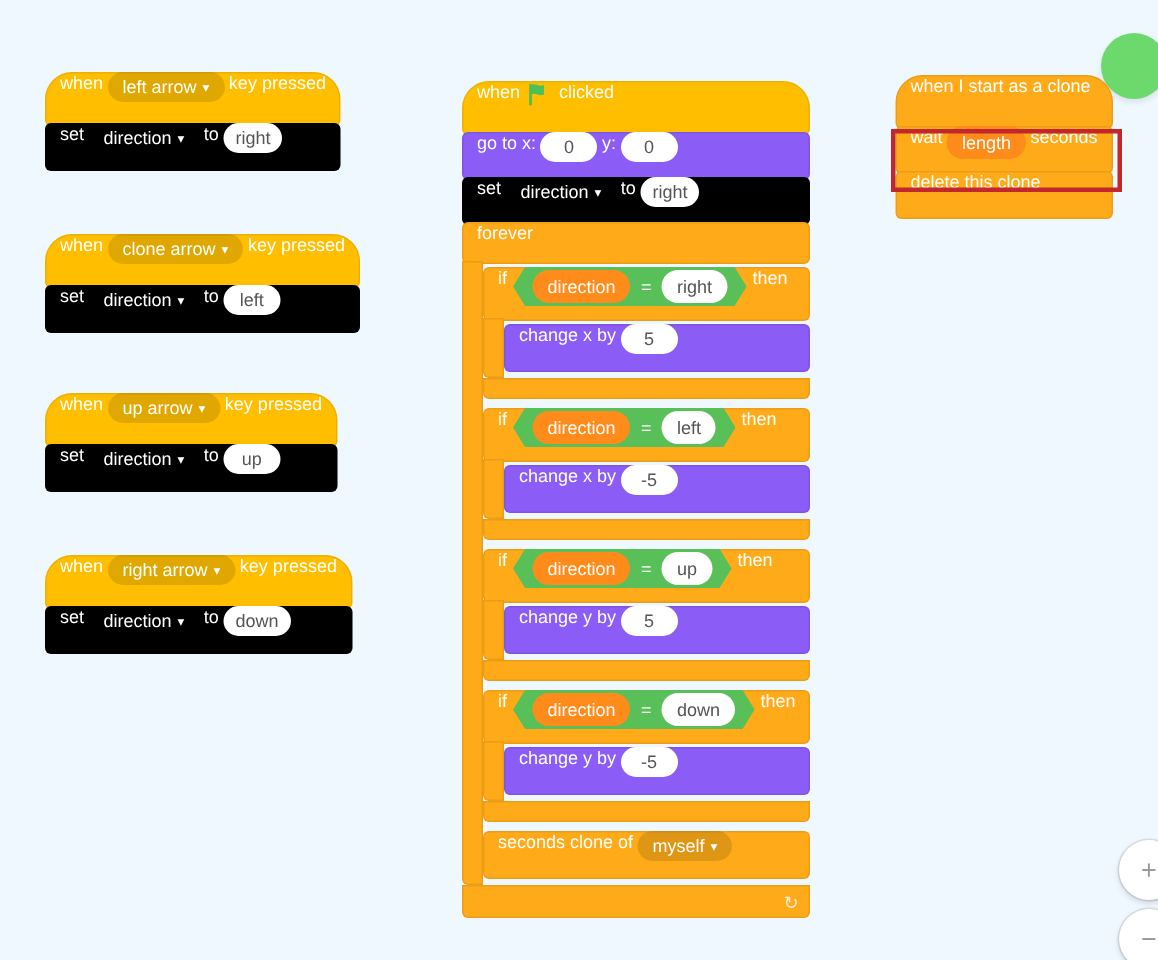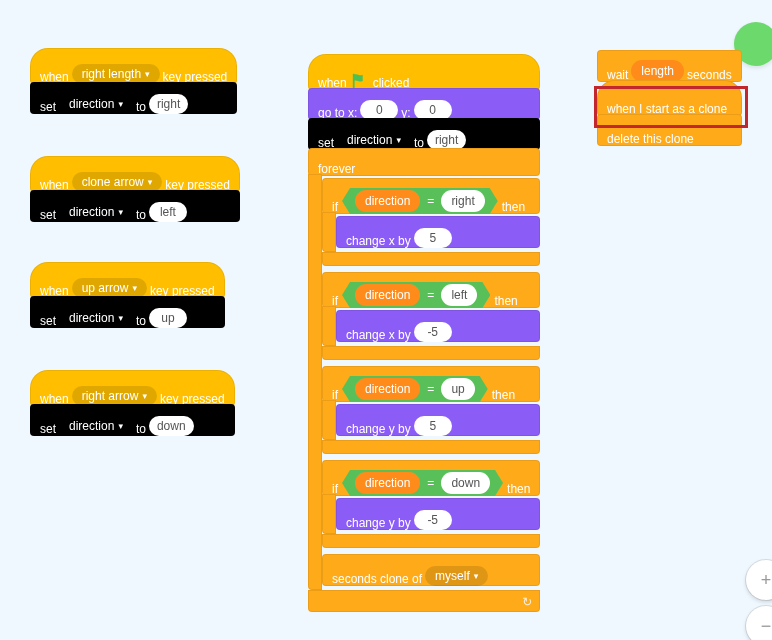--- a/index.html
+++ b/index.html
@@ -1,39 +1,39 @@
 <!DOCTYPE html>
 <html><head>
 <meta charset="utf-8">
 <style>
   html,body{margin:0;padding:0;background:#f0f8ff;font-family:"Helvetica Neue",Arial,sans-serif;color:#fff;font-size:12px;-webkit-font-smoothing:antialiased}
   #stage{position:relative;width:772px;height:640px;overflow:hidden}
 
   
-  .blk{position:relative;display:flex;align-items:flex-end;height:32px;padding:0 10px;border-radius:4px;white-space:nowrap;box-shadow:inset 0 0 0 1px rgba(0,0,0,.08)}
+  .blk{position:relative;display:flex;align-items:flex-start;height:32px;padding:0 10px;border-radius:4px;white-space:nowrap;box-shadow:inset 0 0 0 1px rgba(0,0,0,.08)}
   .hat{border-top-left-radius:18px;border-top-right-radius:18px;height:36px}
   .stack{position:absolute}
   .stack .blk{margin-top:-2px}
   .stack .blk:first-child{margin-top:0}
   .stack .cbody{margin-top:-2px}
 
   
   .events {background:#ffbf00;color:#fff}
   .looks  {background:#000000;color:#fff}      
   .motion {background:#8b5cf6;color:#fff}
   .control{background:#ffab19;color:#fff}
 
   
   .dd{display:inline-flex;align-items:center;background:rgba(0,0,0,.12);border-radius:14px;padding:3px 10px;margin:0 3px;font-weight:500}
   .dd .caret{margin-left:4px;font-size:9px}
   .pill{display:inline-flex;align-items:center;justify-content:center;min-width:22px;height:20px;padding:0 8px;background:#fff;color:#555;border-radius:14px;margin:0 3px;font-weight:500}
 
   
   .cwrap{position:relative;display:flex;flex-direction:column}
-  .chead{display:flex;align-items:flex-end}
+  .chead{display:flex;align-items:flex-start}
   .cbody{position:relative;padding:4px 0 4px 14px}
   .cbody:before{content:"";position:absolute;left:0;top:0;bottom:0;width:14px;background:#ffab19;border-bottom-left-radius:4px;box-shadow:inset 0 0 0 1px rgba(0,0,0,.08)}
   .cfoot{height:14px;background:#ffab19;border-radius:0 0 4px 4px;box-shadow:inset 0 0 0 1px rgba(0,0,0,.08)}
   .cfoot.tall{height:22px}
 
   
   .hex{display:inline-flex;align-items:center;height:26px;background:#59c059;padding:0 10px;margin:0 4px;border-radius:4px;clip-path:polygon(8px 0,calc(100% - 8px) 0,100% 50%,calc(100% - 8px) 100%,8px 100%,0 50%)}
   .rep-o{display:inline-flex;align-items:center;height:22px;background:#ff8c1a;border-radius:12px;padding:0 10px;margin:0 3px;font-weight:500}
   .rep-w{display:inline-flex;align-items:center;height:22px;background:#fff;color:#555;border-radius:12px;padding:0 10px;margin:0 3px;font-weight:500}
 
@@ -52,21 +52,21 @@
 <body>
 
 <div id="stage">
 
   <div class="startbtn"></div>
 
   <div class="stack" style="left:30px;top:48px">
     <div class="blk hat events w">
       <span>when</span>
       <span class="dd">
-          <span>right length</span>
+          <span>left arrow</span>
           <span class="caret">▾</span>
         </span>
       <span>key pressed</span>
     </div>
     <div class="blk looks w">
       <span>set</span>
       <span class="dd">
           <span>direction</span>
           <span class="caret">▾</span>
         </span>
@@ -253,28 +253,28 @@
         </div>
 
       </div>
       <div class="cfoot tall" style="position:relative">
         <span style="position:absolute;right:8px;bottom:3px;color:rgba(255,255,255,.8);font-size:12px">↻</span>
       </div>
     </div>
   </div>
 
   <div class="stack" style="left:597px;top:50px">
+    <div class="blk hat control w">
+      <span>when I start as a clone</span>
+    </div>
     <div class="blk control w">
       <span>wait</span>
       <span class="rep-o">length</span>
       <span>seconds</span>
     </div>
-    <div class="blk hat control w">
-      <span>when I start as a clone</span>
-    </div>
     <div class="blk control w">
       <span>delete this clone</span>
     </div>
   </div>
 
   <div class="redbox" style="left:594px;top:86px;width:148px;height:36px"></div>
 
   <div class="sidebtn" style="top:560px">
       <span>+</span>
     </div>

